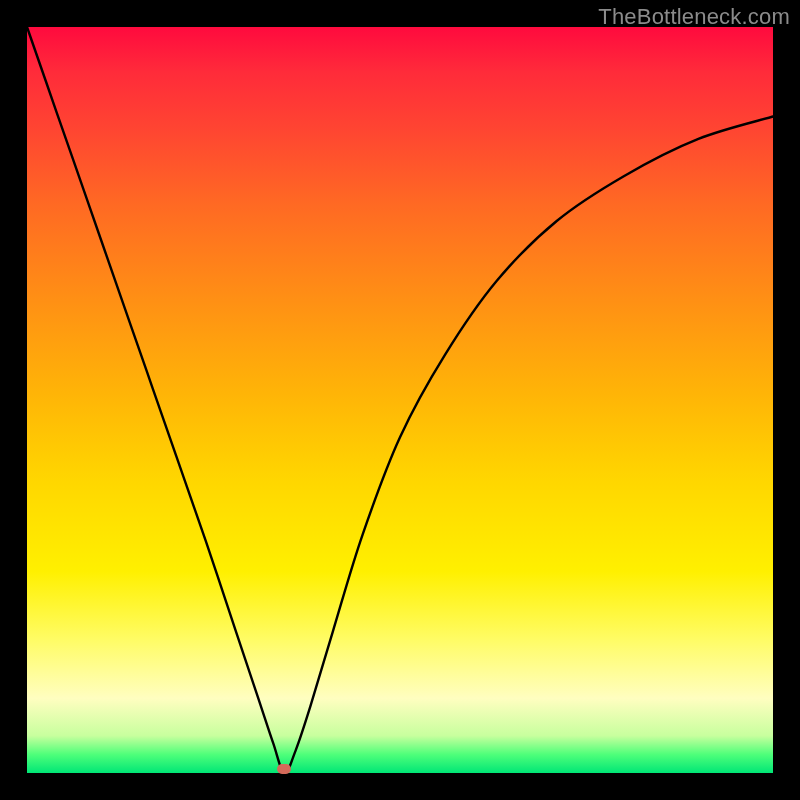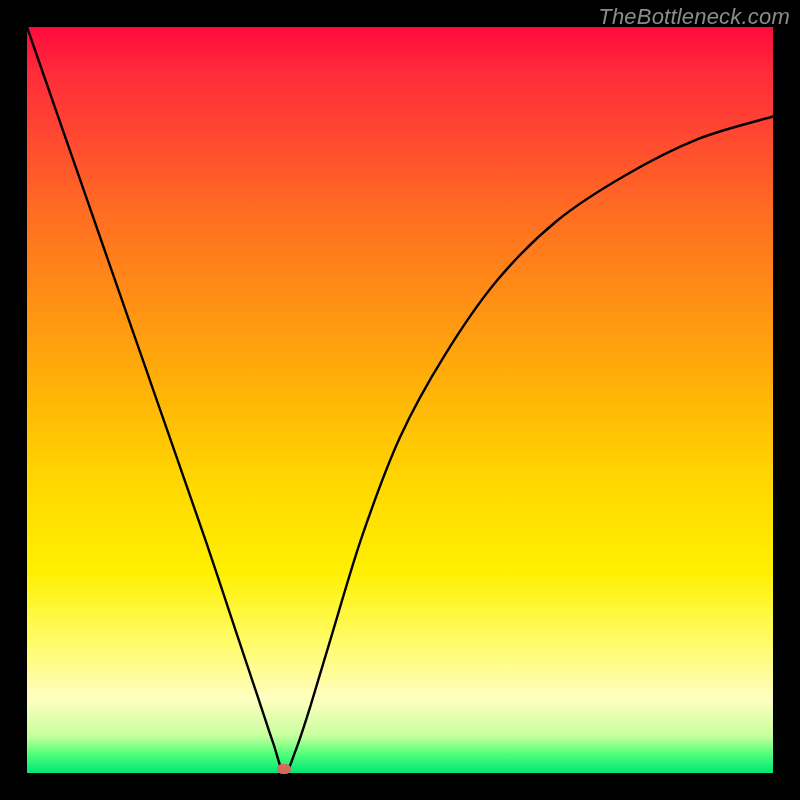--- a/index.html
+++ b/index.html
@@ -58,21 +58,20 @@
   }
   .watermark {
     position: absolute;
     top: 4px;
     right: 10px;
     color: #8b8b8b;
     font-size: 22px;
     font-weight: 500;
     letter-spacing: 0.2px;
     user-select: none;
-    font-style: italic;
   }
 </style>
 </head>
 <body>
 
 <div class="frame">
 
   <div class="watermark">TheBottleneck.com</div>
 
   <div class="plot">

